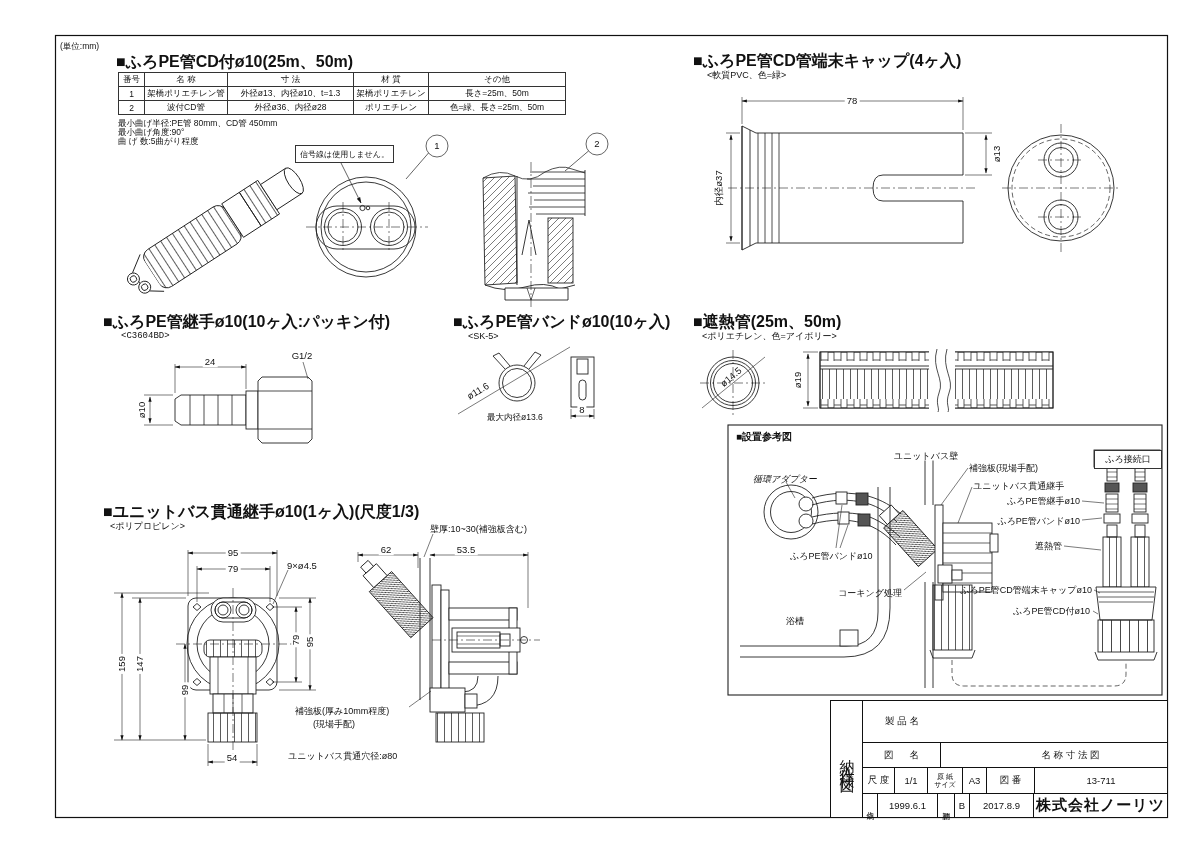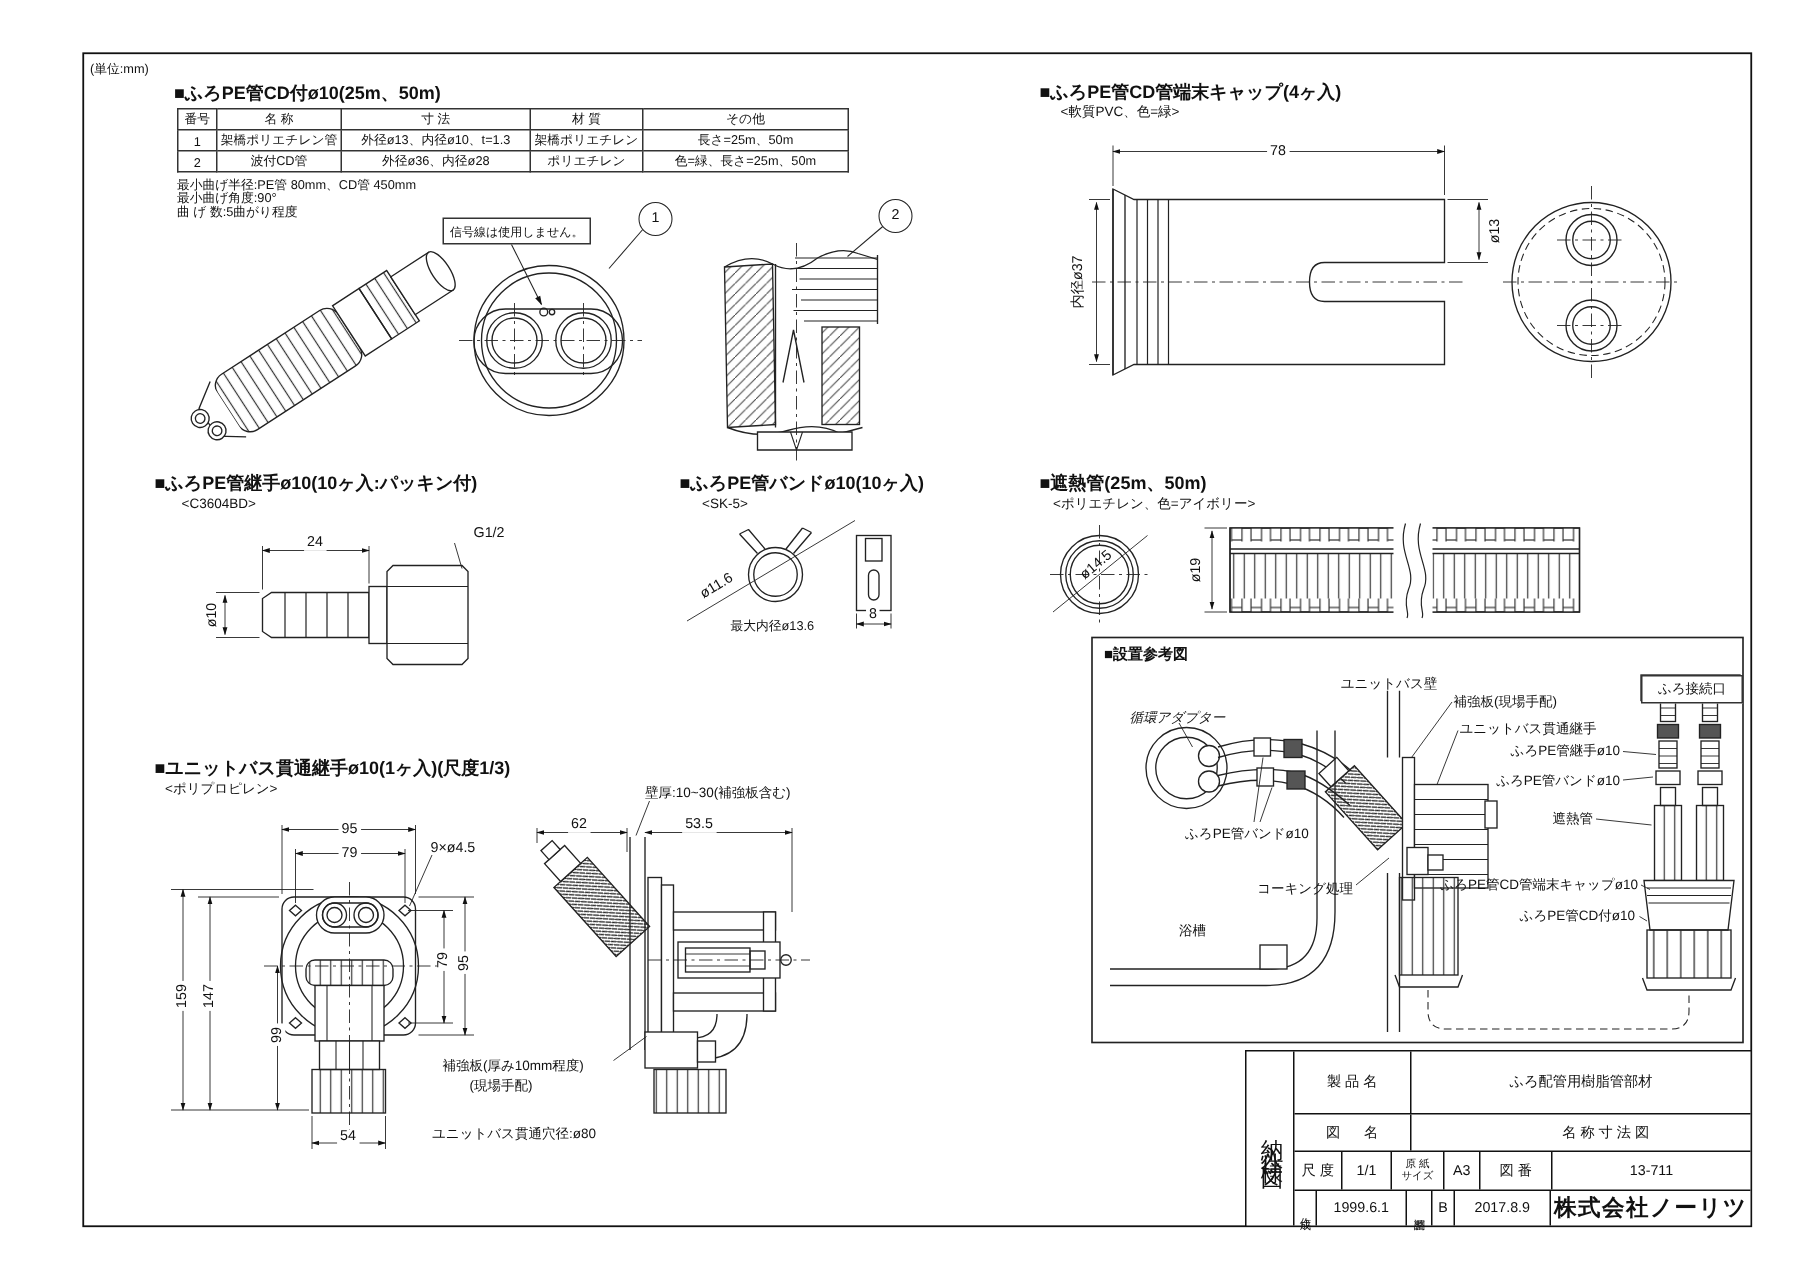--- a/index.html
+++ b/index.html
@@ -5,21 +5,21 @@
   html,body{margin:0;padding:0;background:#fff;}
   body{font-family:"Liberation Sans","DejaVu Sans",sans-serif;color:#111;}
   #sheet{position:relative;width:1200px;height:848px;background:#fff;overflow:hidden;}
   svg{position:absolute;left:0;top:0;}
   .t{position:absolute;white-space:nowrap;color:#111;line-height:1;}
   .c{transform:translate(-50%,-50%);}
   .rl{transform:translate(-50%,-50%) rotate(-90deg);}
   .right{transform:translate(-100%,-50%);}
   .left{transform:translate(0,-50%);}
   .bg{background:#fff;padding:0 2px;}
-  .ttl{font-size:12px;font-weight:bold;}
+  .ttl{font-size:16px;font-weight:bold;}
   .sub{font-size:9px;}
   .dim{font-size:9.5px;}
   .lbl{font-size:9px;}
   .small{font-size:8.5px;}
   
   #parts-table{position:absolute;left:118px;top:72px;border-collapse:collapse;table-layout:fixed;}
   #parts-table td{border:1px solid #333;font-size:8.5px;text-align:center;padding:0;height:13px;overflow:hidden;}
   
   .callout{position:absolute;border:1px solid #333;display:flex;align-items:center;justify-content:center;font-size:8px;background:#fff;}
   
@@ -428,23 +428,23 @@
 <div class="t c dim" style="left:437px;top:146px;">1</div>
 <div class="t c dim" style="left:597px;top:144px;">2</div>
 
 <div class="t left ttl" style="left:693px;top:61px;">■ふろPE管CD管端末キャップ(4ヶ入)</div>
 <div class="t left sub" style="left:707px;top:75px;">&lt;軟質PVC、色=緑&gt;</div>
 <div class="t c dim bg" style="left:852px;top:101px;">78</div>
 <div class="t rl dim bg" style="left:719px;top:188px;">内径ø37</div>
 <div class="t rl dim bg" style="left:997px;top:154px;">ø13</div>
 
 <div class="t left ttl" style="left:103px;top:322px;">■ふろPE管継手ø10(10ヶ入:パッキン付)</div>
-<div class="t left sub" style="left:121px;top:336px;">&lt;C3604BD&gt;</div>
+<div class="t left sub" style="left:121px;top:336px;font-family:Liberation Mono, monospace;">&lt;C3604BD&gt;</div>
 <div class="t c dim bg" style="left:210px;top:362px;">24</div>
-<div class="t c dim" style="left:326px;top:356px;">G1/2</div>
+<div class="t c dim" style="left:302px;top:356px;">G1/2</div>
 <div class="t rl dim" style="left:142px;top:410px;">ø10</div>
 
 <div class="t left ttl" style="left:453px;top:322px;">■ふろPE管バンドø10(10ヶ入)</div>
 <div class="t left sub" style="left:468px;top:336px;">&lt;SK-5&gt;</div>
 <div class="t dim bg" style="left:478px;top:391px;transform:translate(-50%,-50%) rotate(-31deg);">ø11.6</div>
 <div class="t left small" style="left:487px;top:417px;">最大内径ø13.6</div>
 <div class="t c dim bg" style="left:582px;top:410px;">8</div>
 
 <div class="t left ttl" style="left:693px;top:322px;">■遮熱管(25m、50m)</div>
 <div class="t left sub" style="left:702px;top:336px;">&lt;ポリエチレン、色=アイボリー&gt;</div>
@@ -482,21 +482,20 @@
 <div class="t right lbl" style="left:902px;top:593px;">コーキング処理</div>
 <div class="t right lbl" style="left:1092px;top:590px;">ふろPE管CD管端末キャップø10</div>
 <div class="t right lbl" style="left:1090px;top:611px;">ふろPE管CD付ø10</div>
 <div class="t c lbl" style="left:795px;top:621px;">浴槽</div>
 
 <div id="tb">
   <div class="vcol">納入仕様図</div>
   <div class="main">
     <div class="row r1">
       <div class="cell fz95" style="width:78px;">製 品 名</div>
-      <div class="cell fz95" style="flex:1;">ふろ配管用樹脂管部材</div>
     </div>
     <div class="row r2">
       <div class="cell fz95" style="width:78px;white-space:pre;">図      名</div>
       <div class="cell fz95" style="flex:1;">名 称 寸 法 図</div>
     </div>
     <div class="row r3">
       <div class="cell fz95" style="width:32px;">尺 度</div>
       <div class="cell fz95" style="width:33px;">1/1</div>
       <div class="cell" style="width:35px;">
         <div class="two-line">

